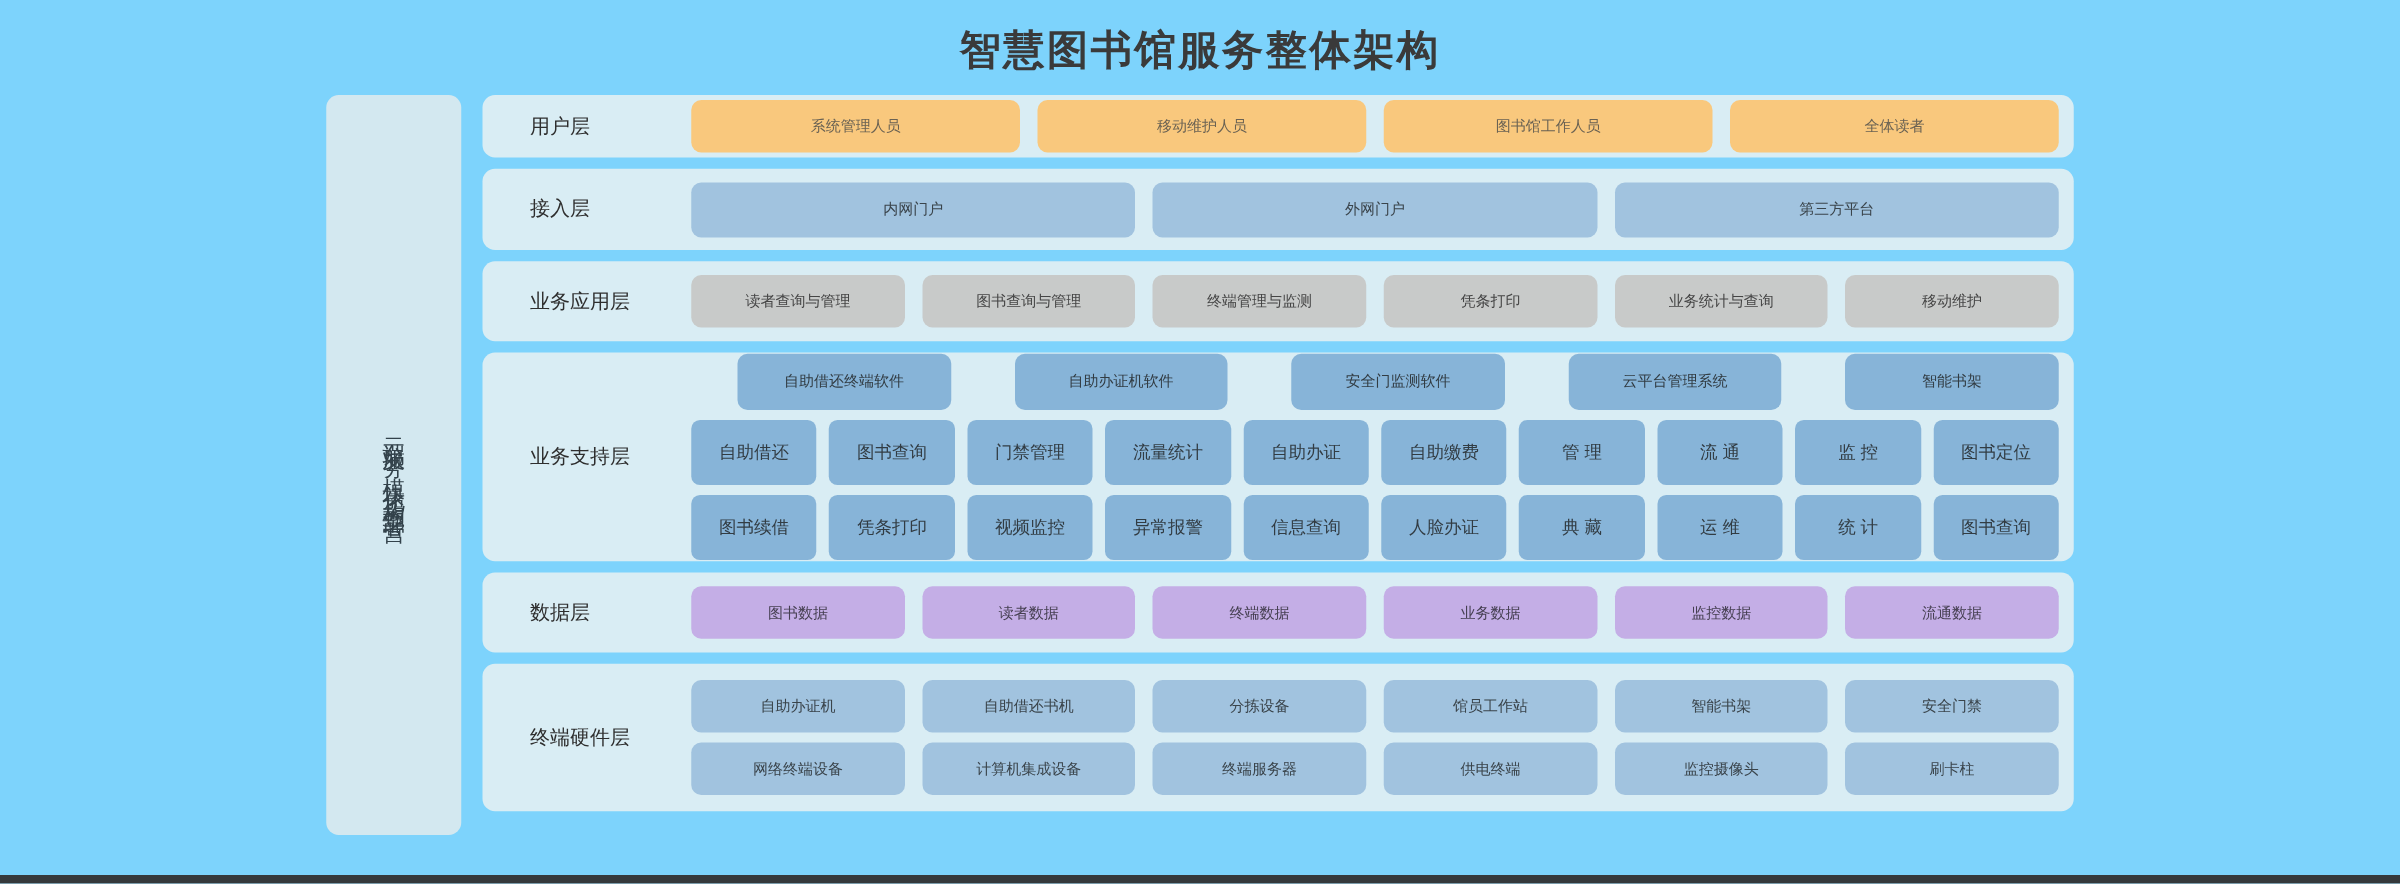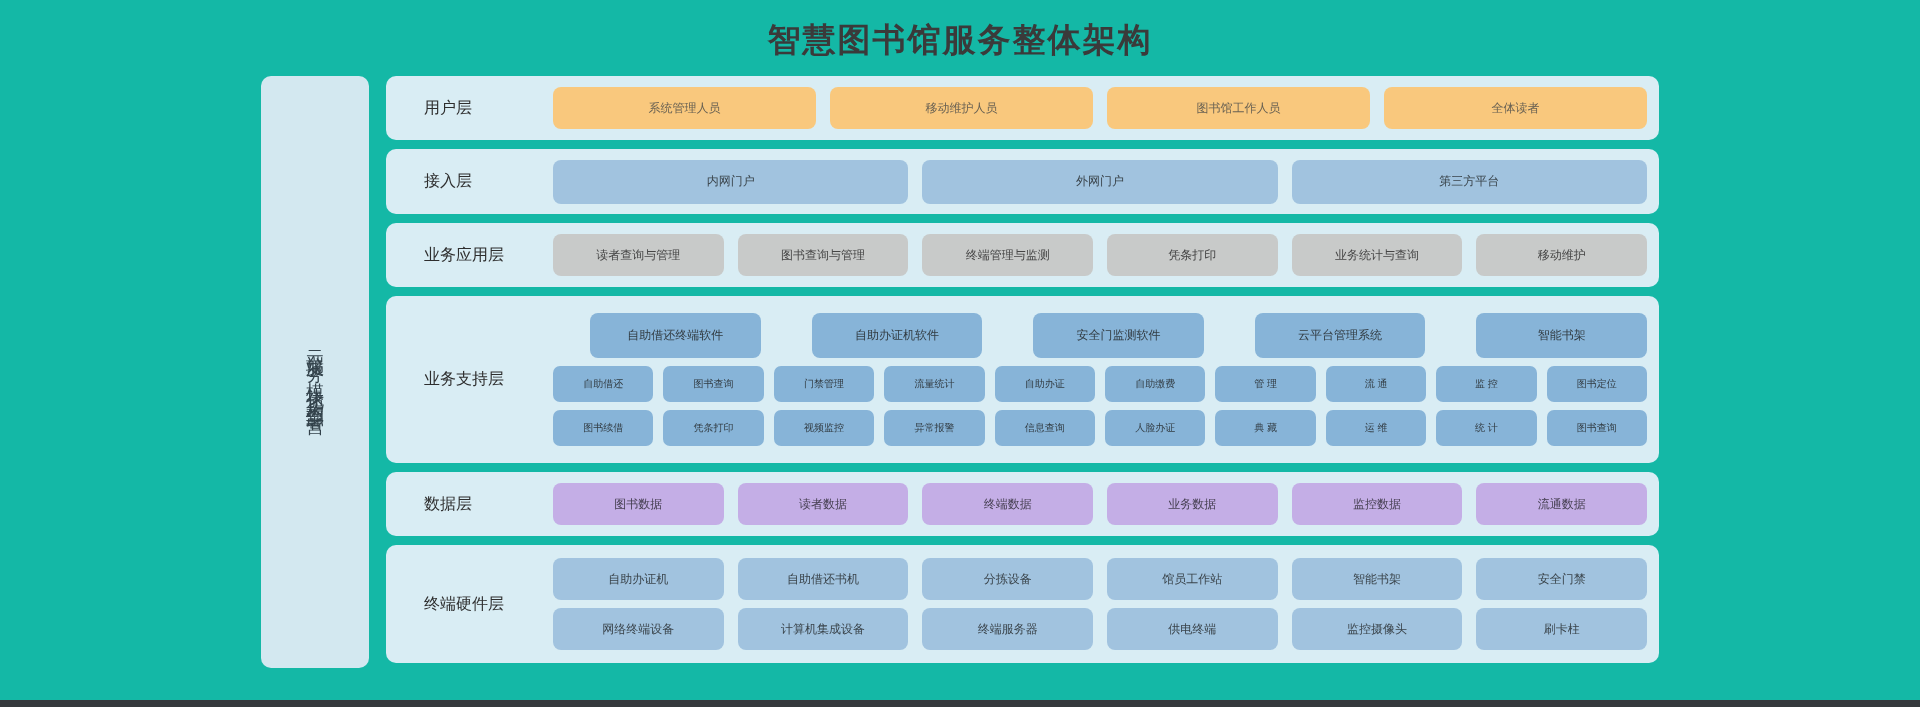--- a/index.html
+++ b/index.html
@@ -5,21 +5,21 @@
   :root{
     --row-bg:#d9edf4; --sidebar-bg:#d3e8f0;
     --orange:#f9c87d; --orange-text:#6a6253;
     --blue:#a1c3df; --blue-text:#3a444b;
     --blue-deep:#87b4d8; --blue-deep-text:#323c43;
     --gray:#c8cac9; --gray-text:#454545;
     --purple:#c4aee6; --purple-text:#453f51;
     --title-color:#3a3a3a; --label-color:#2e2e2e; --bar-color:#35393c;
   }
   html,body{margin:0;padding:0;background:#fff;}
-  .canvas{position:relative;width:1920px;height:707px;background:#14b8a6;overflow:hidden;
+  .canvas{position:relative;width:1920px;height:707px;background:#7dd3fc;overflow:hidden;
           font-family:"Liberation Sans","DejaVu Sans",sans-serif;}
   .title{position:absolute;top:18px;left:0;width:100%;text-align:center;
          font-size:33px;font-weight:bold;letter-spacing:2px;color:var(--title-color);}
   .diagram{position:absolute;left:261px;top:76px;width:1398px;height:592px;display:flex;gap:17px;}
   .sidebar{width:108px;flex-shrink:0;background:var(--sidebar-bg);border-radius:10px;
            display:flex;flex-direction:column;align-items:center;justify-content:center;gap:12px;}
   .v-text{writing-mode:vertical-lr;text-orientation:upright;font-size:18px;
           letter-spacing:5px;color:#33424b;line-height:1;}
   .rows{flex:1;display:flex;flex-direction:column;gap:9px;}
   .layer-row{background:var(--row-bg);border-radius:10px;display:flex;align-items:center;
@@ -29,27 +29,27 @@
   .layer-boxes{flex:1;display:flex;flex-direction:column;gap:8px;min-width:0;}
   .box-row{display:flex;gap:14px;}
   .box-row.tight{gap:10px;}
   .box{flex:1;height:42px;border-radius:8px;display:flex;align-items:center;justify-content:center;
        font-size:12px;white-space:nowrap;}
   .box.orange{background:var(--orange);color:var(--orange-text);}
   .box.blue{background:var(--blue);color:var(--blue-text);}
   .box.blue-deep{background:var(--blue-deep);color:var(--blue-deep-text);}
   .box.gray{background:var(--gray);color:var(--gray-text);}
   .box.purple{background:var(--purple);color:var(--purple-text);}
-  .row-user{height:64px;}
+  .row-user{height:50px;}
   .row-access{height:65px;}
   .row-access .box{height:44px;}
   .row-app{height:64px;}
   .row-support{height:167px;}
   .row-support .box-row:first-child .box{height:45px;margin-left:37px;}
-  .row-support .box-row.tight .box{height:36px;font-size:10px;border-radius:7px;}
+  .row-support .box-row.tight .box{height:52px;font-size:14px;border-radius:7px;}
   .row-data{height:64px;}
   .row-hardware{height:118px;}
   .bottom-bar{position:absolute;left:0;bottom:0;width:100%;height:7px;background:var(--bar-color);}
 </style>
 </head>
 <body>
 
 <div class="canvas">
   <div class="title">智慧图书馆服务整体架构</div>
 

